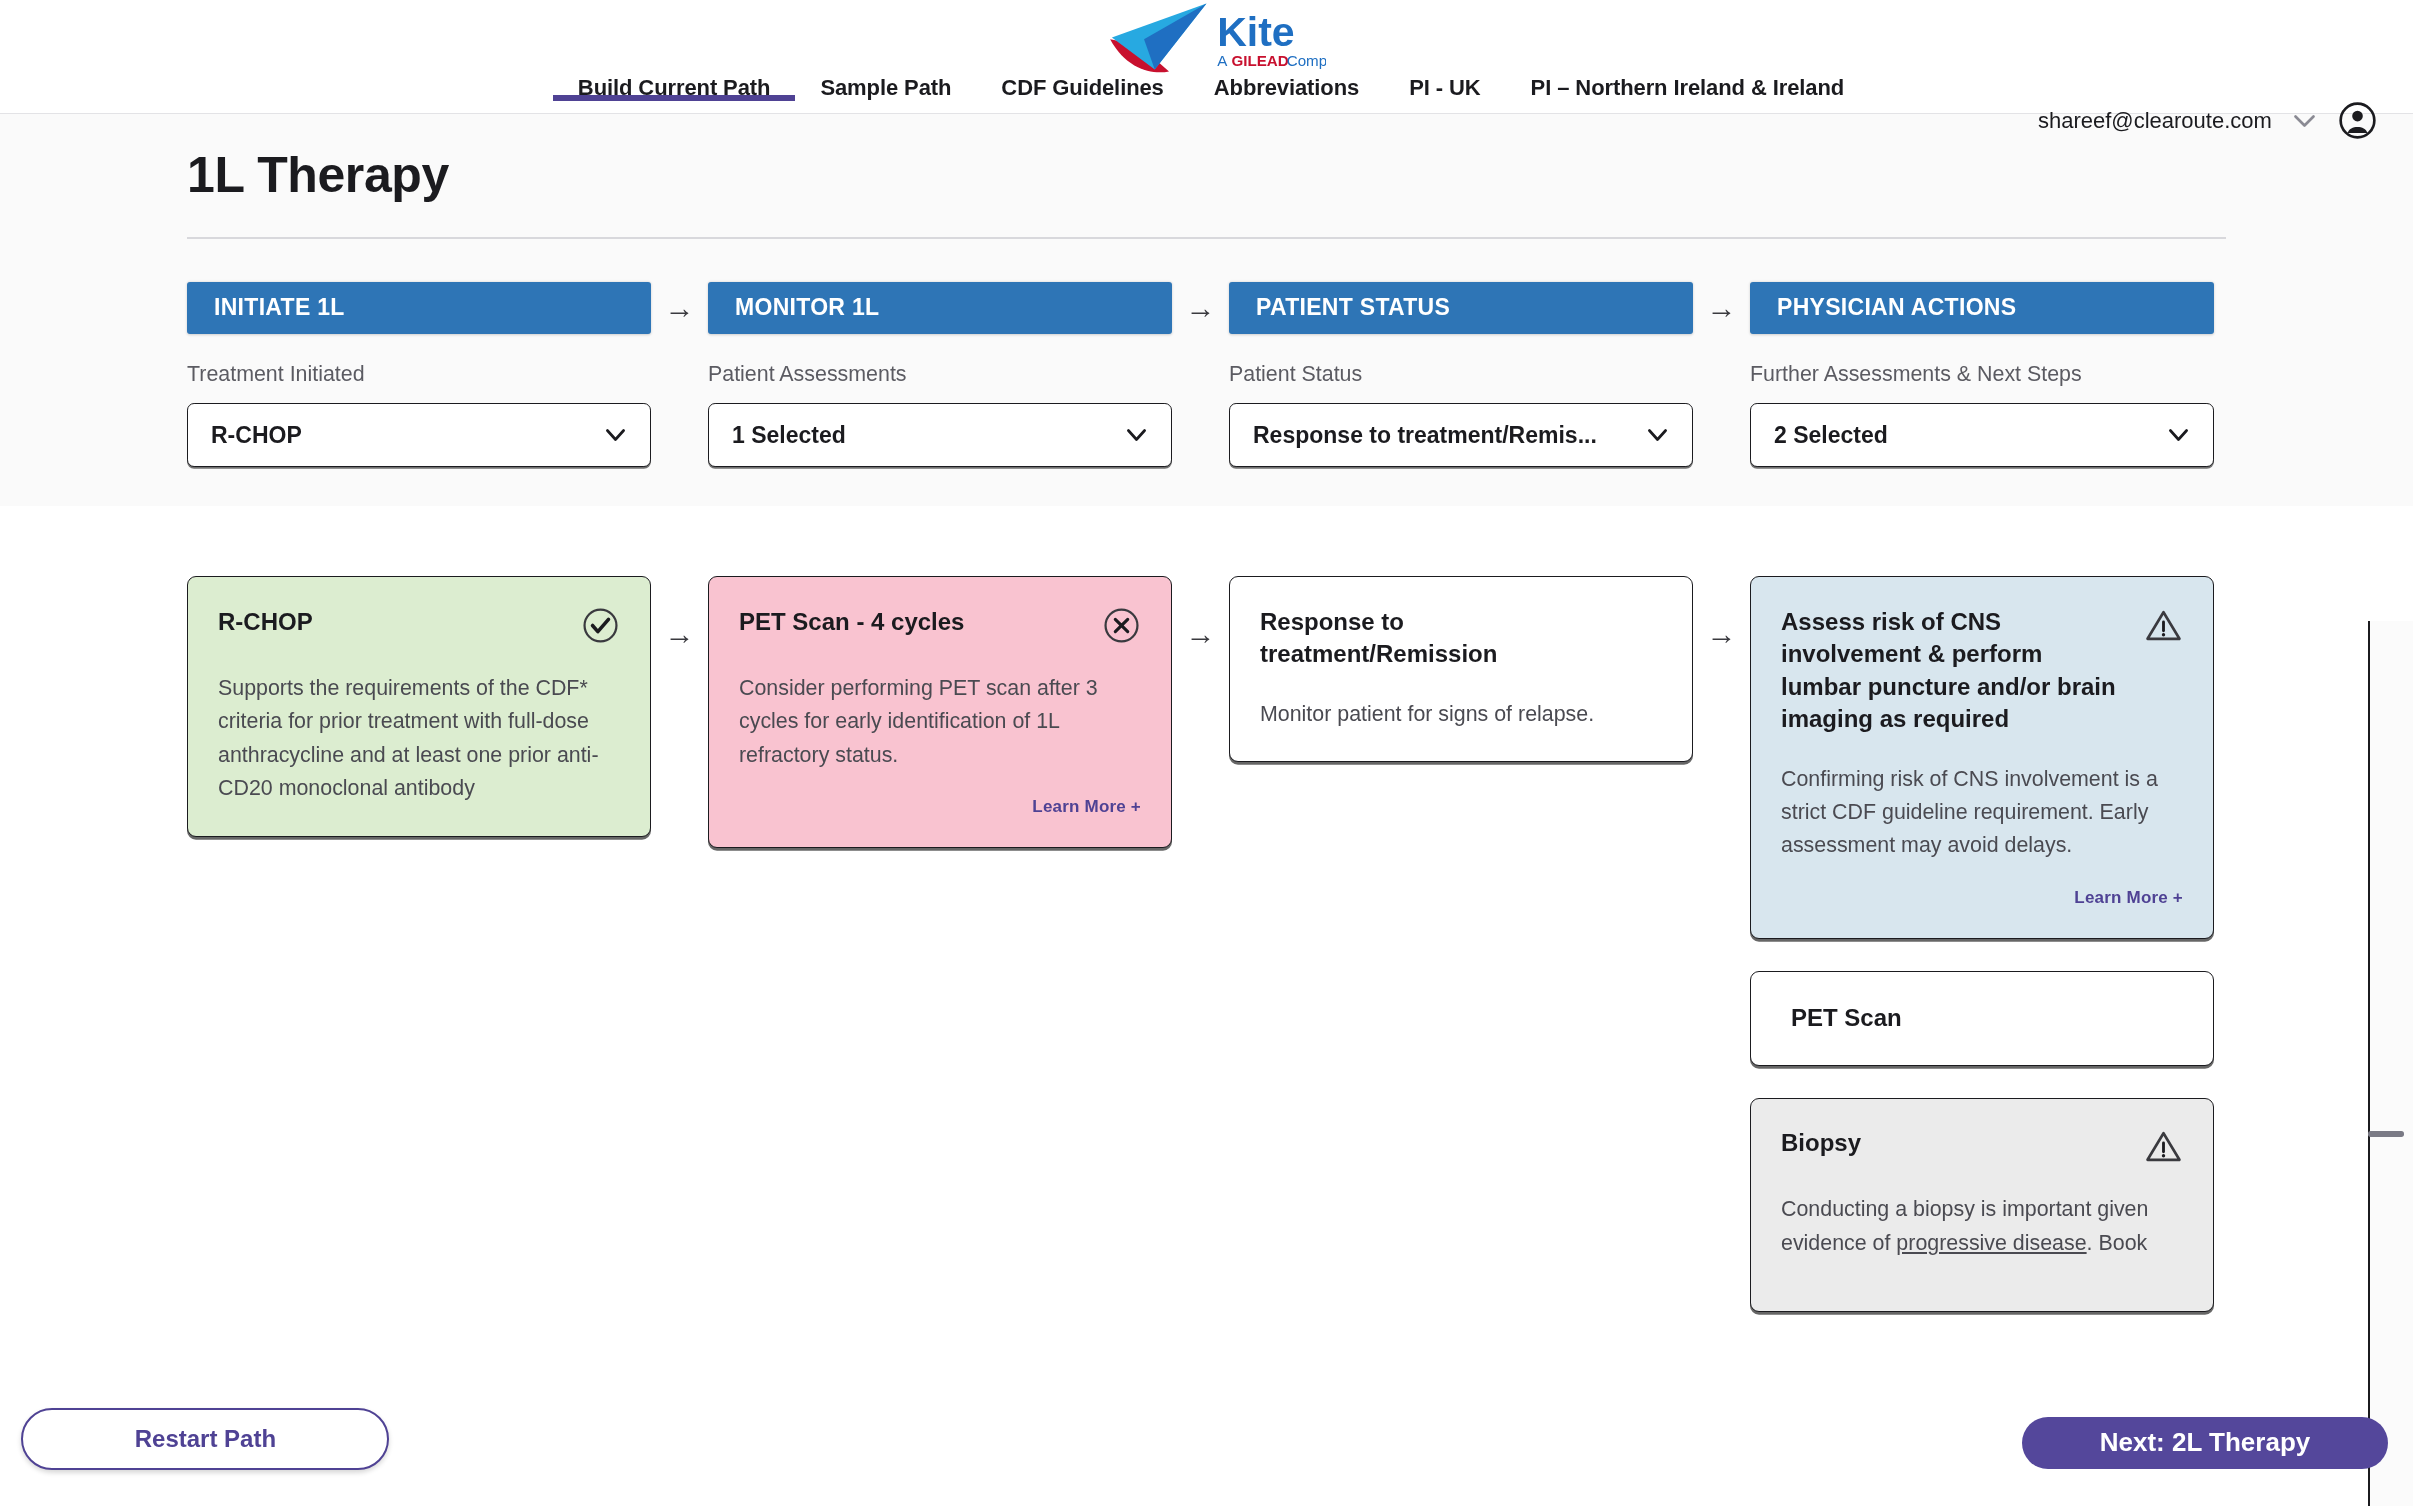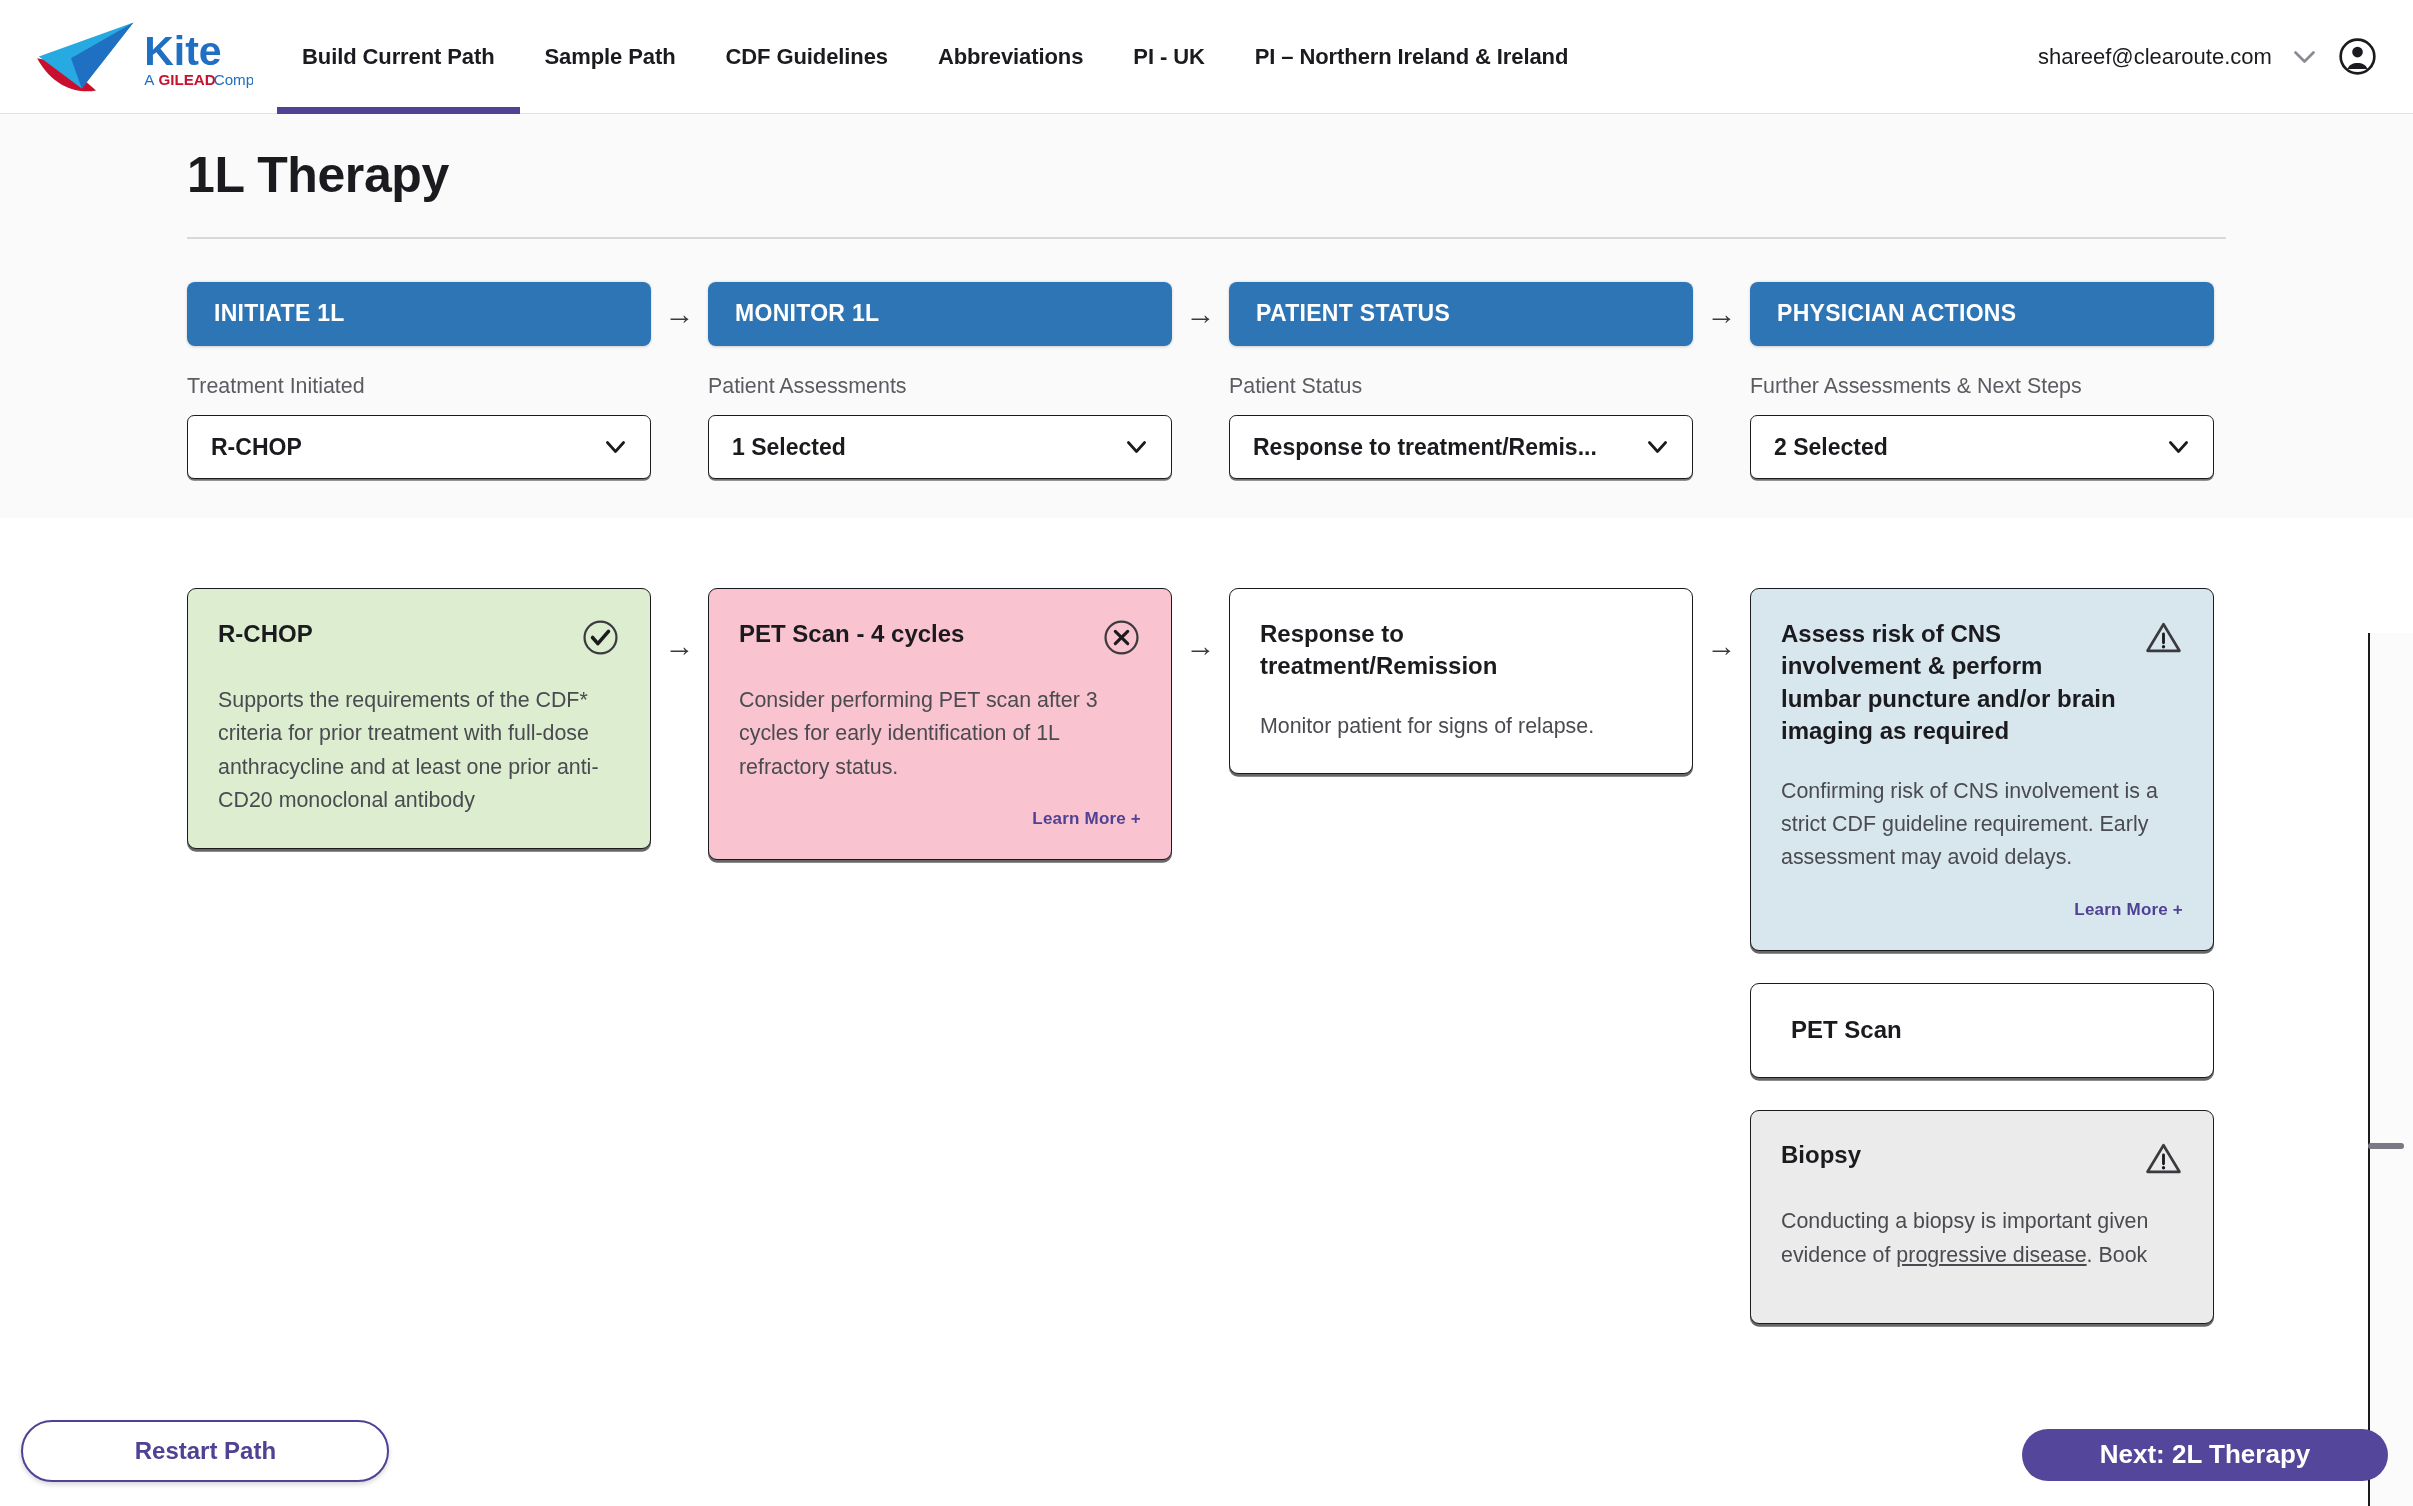--- a/index.html
+++ b/index.html
@@ -11,20 +11,21 @@
   }
 
   
   .topnav {
     position: relative;
     height: 114px;
     background: #ffffff;
     display: flex;
     align-items: center;
     border-bottom: 0.9px solid #e3e3e6;
+    flex-direction: column;
   }
   .logo-wrap {
     width: 268px;
     padding-left: 30px;
     display: flex;
     align-items: center;
   }
   .logo-svg { display:block; }
 
   .nav-items {
@@ -95,22 +96,22 @@
     padding: 43px 0 39px 0;
   }
   .stepper-row {
     display: flex;
     align-items: center;
   }
   .step-col { width: 464px; }
   .step-btn {
     background: #2E75B6;
     color: #ffffff;
-    border-radius: 8px;
-    height: 64px;
+    border-radius: 3px;
+    height: 52px;
     display: flex;
     align-items: center;
     padding: 0 27px;
     font-size: 23px;
     font-weight: 700;
     letter-spacing: 0.3px;
     box-shadow: 0 0.9px 2.7px rgba(0,0,0,0.18);
     cursor: pointer;
     user-select: none;
   }

